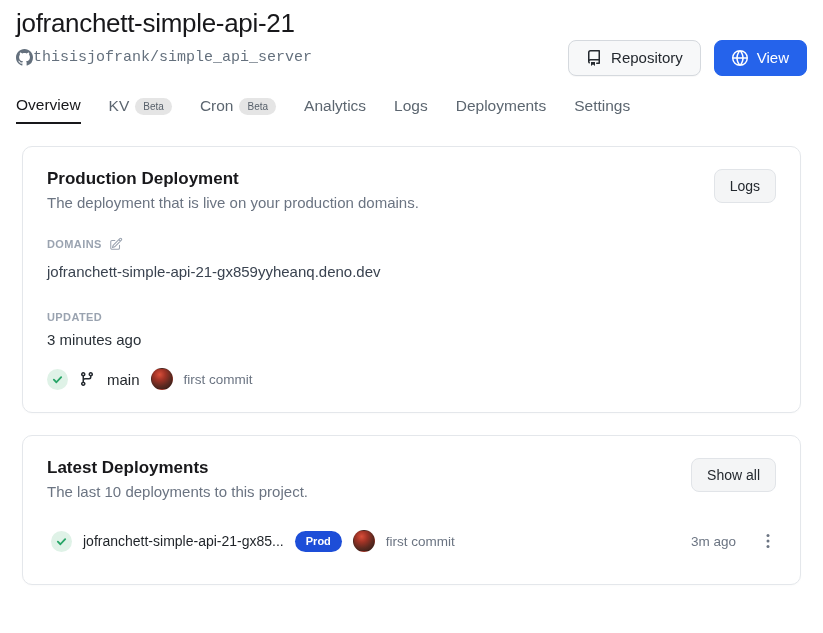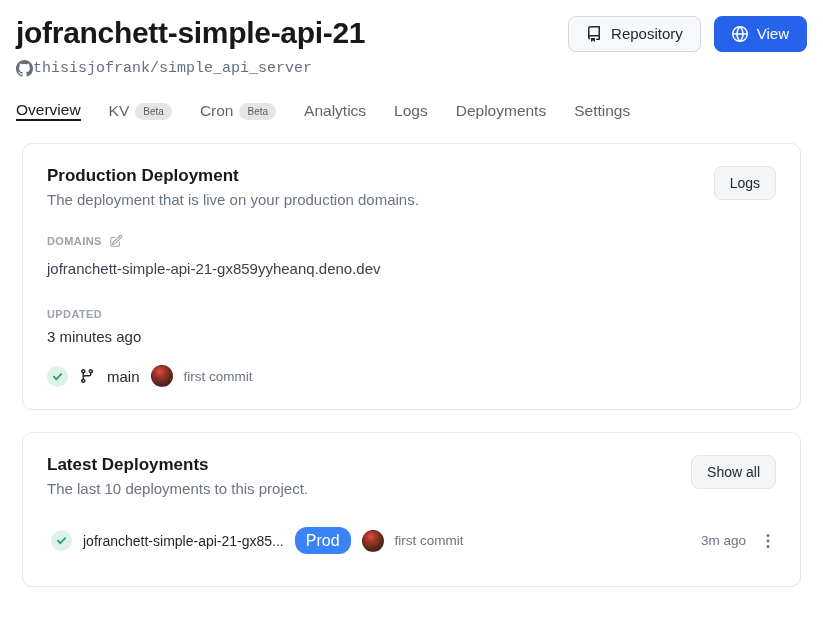--- a/index.html
+++ b/index.html
@@ -9,46 +9,46 @@
     background: #ffffff;
     font-family: "Liberation Sans", "DejaVu Sans", sans-serif;
     color: #1f2328;
     overflow: hidden;
   }
   .page { padding: 8px 16px 20px; }
 
   
   .header { display: flex; justify-content: space-between; align-items: flex-start; }
   .page-title {
-    font-size: 30px; font-weight: 700; letter-spacing: -0.3px;
-    margin: 8px 0 10px; color: #18181b;
+    font-size: 26px; font-weight: 400; letter-spacing: -0.3px;
+    margin: 0 0 10px; color: #18181b;
   }
   .repo-link {
     display: inline-flex; align-items: flex-end; 
     color: #64707d; font-size: 15px; text-decoration: none; cursor: pointer; font-family: Liberation Mono, monospace;
   }
   .repo-link svg { flex: 0 0 auto; }
-  .header-actions { display: flex; gap: 13px; margin-top: 8px; }
+  .header-actions { display: flex; gap: 13px; margin-top: 32px; }
   .btn {
     display: inline-flex; align-items: center; gap: 9px;
     font-size: 15px; border-radius: 8px; padding: 8px 17px;
     cursor: pointer; border: 1px solid transparent; line-height: 1.2;
     font-family: inherit;
   }
   .btn-secondary {
     background: #f7f8f9; border-color: #d5d9de; color: #24292f;
     box-shadow: 0 1px 1px rgba(0,0,0,0.03);
   }
   .btn-primary { background: #2563eb; color: #ffffff; border-color: #2563eb; }
 
   
   .tabs { display: flex; gap: 28px; margin-top: 20px; font-size: 15.5px; }
   .tab {
     display: inline-flex; align-items: center; gap: 6px;
-    color: #5c6670; cursor: pointer; text-align: right;
+    color: #5c6670; padding-bottom: 8px; cursor: pointer; text-align: right;
   }
   .tab.active { color: #18181b; border-bottom: 2px solid #18181b; }
   .beta-badge {
     background: #e5e5e5; color: #57606a; font-size: 10px;
     padding: 2px 8px; border-radius: 10px; line-height: 1.3;
   }
 
   
   .card {
     border: 1px solid #e4e7eb; border-radius: 10px;
@@ -84,24 +84,24 @@
     width: 22px; height: 22px; border-radius: 50%; flex: 0 0 auto;
     background: radial-gradient(circle at 38% 28%, #d94f3a 0%, #a03326 30%, #5d2a20 62%, #2e1a16 100%);
     border: 1px solid rgba(0,0,0,0.06);
   }
   .commit-msg { color: #6b7482; font-size: 13.5px; text-align: right; }
 
   
   .deploy-row { display: flex; align-items: center; gap: 11px; margin: 30px 4px 14px; }
   .deploy-name { font-size: 14px; color: #1f2328; cursor: pointer; }
   .prod-badge {
-    background: #3b82f6; color: #fff; font-size: 16px; font-weight: 400;
+    background: #1d4ed8; color: #fff; font-size: 11px; font-weight: 700;
     padding: 4px 11px; border-radius: 12px; line-height: 1.2;
   }
-  .row-right { margin-left: auto; display: flex; align-items: center; gap: 18px; }
+  .row-right { margin-left: auto; display: flex; align-items: center; gap: 28px; }
   .time { color: #6b7482; font-size: 13.5px; }
   .kebab { color: #6b7482; cursor: pointer; display: inline-flex; padding: 2px; }
 </style>
 </head>
 <body>
 
 <div class="page">
 
   <div class="header">
     <div>

